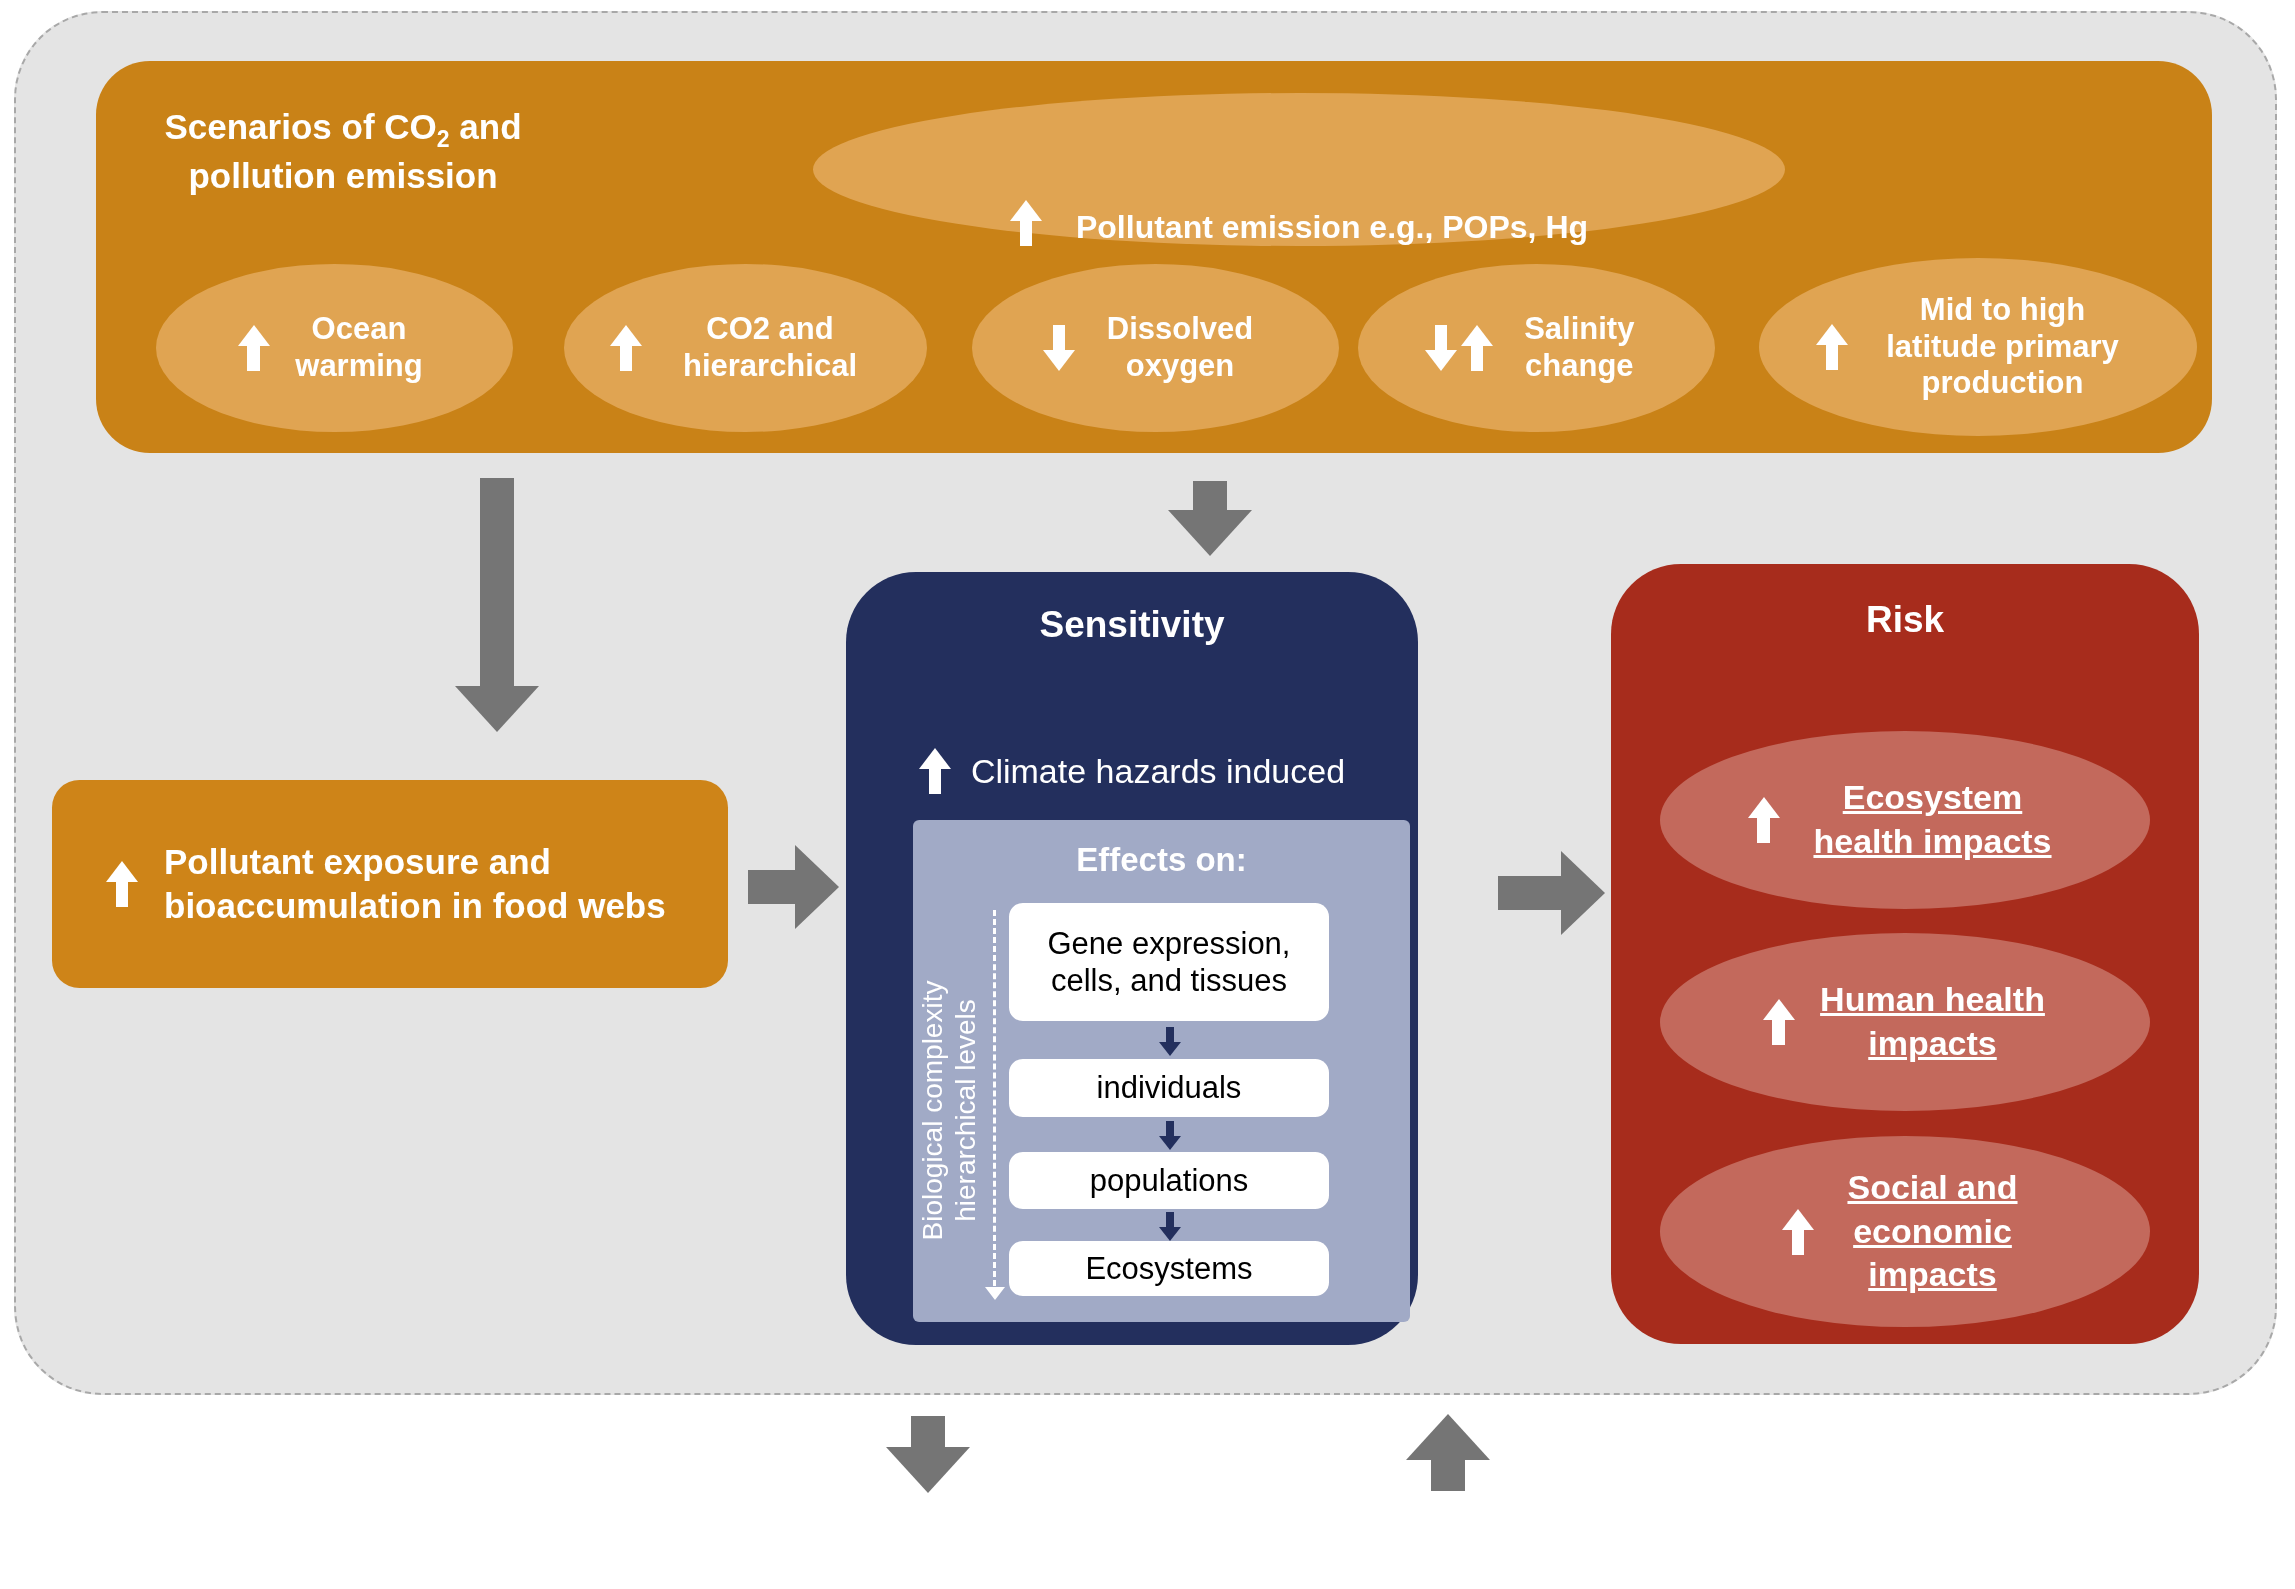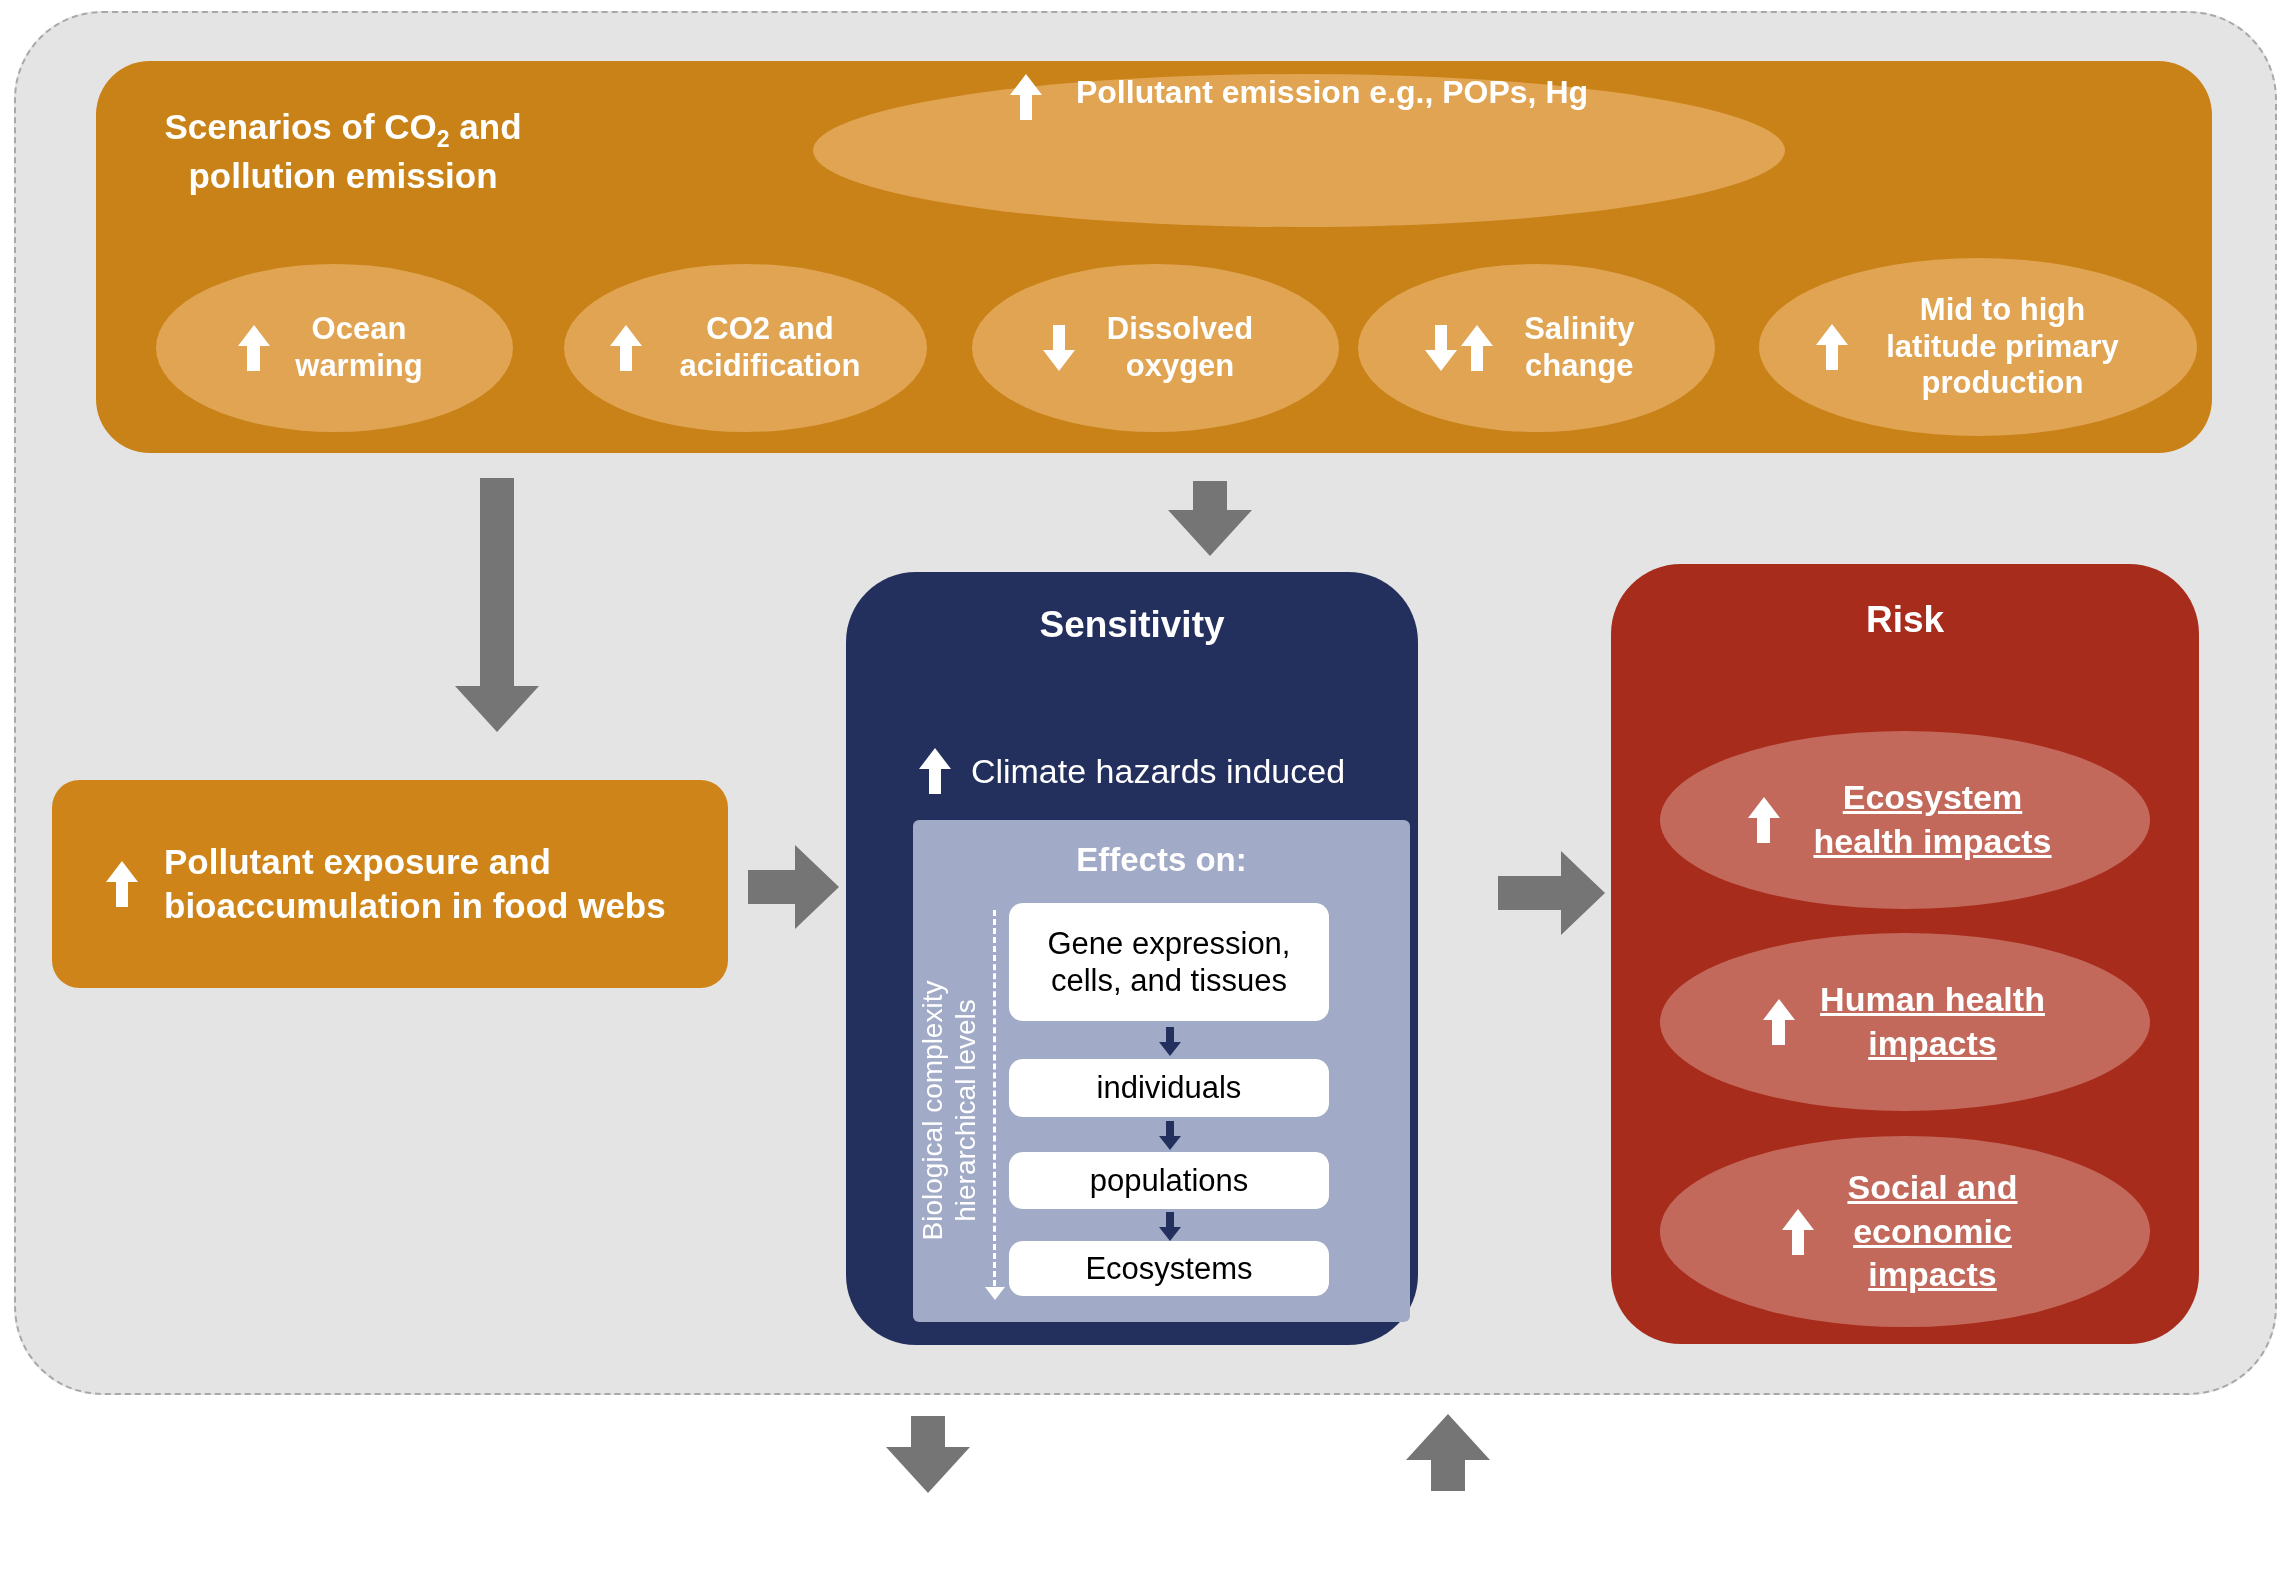--- a/index.html
+++ b/index.html
@@ -32,22 +32,22 @@
   .ghead-down  { width:0; height:0; border-left:42px solid transparent; border-right:42px solid transparent; border-top:46px solid; }
   .ghead-up    { width:0; height:0; border-left:42px solid transparent; border-right:42px solid transparent; border-bottom:46px solid; }
   .ghead-right { width:0; height:0; border-top:42px solid transparent; border-bottom:42px solid transparent; border-left:44px solid; }
 
   
   .panel-scenarios { position:absolute; left:96px; top:61px; width:2116px; height:392px;
                      background:#c98217; border-radius:54px; }
   .scenarios-title { position:absolute; left:67px; top:44px; width:360px; color:#fff;
                      font-weight:bold; font-size:35px; line-height:1.28; text-align:center; }
   .scenarios-title sub { font-size:23px; }
-  .emission-ellipse { position:absolute; left:717px; top:13px; width:972px; height:153px;
-                      background:#e0a452; border-radius:50%; display:flex; align-items:flex-start;
+  .emission-ellipse { position:absolute; left:717px; top:32px; width:972px; height:153px;
+                      background:#e0a452; border-radius:50%; display:flex; align-items:flex-end;
                       justify-content:center; gap:34px; color:#fff; font-weight:bold; font-size:32px; }
   .driver { position:absolute; top:203px; height:168px; background:#e0a452; border-radius:50%;
             display:flex; align-items:center; justify-content:center; gap:17px;
             color:#fff; font-weight:bold; font-size:31px; line-height:1.18; text-align:center; }
   .arr-pair { display:inline-flex; gap:4.6px; flex:none; }
 
   
   .exposure-box { position:absolute; left:52px; top:780px; width:676px; height:208px;
                   background:#ce8418; border-radius:27.5px; display:flex; align-items:center;
                   padding-left:54px; box-sizing:border-box; gap:26px;
@@ -118,21 +118,21 @@
           <span class="shaft"></span>
         </span>
       <span style="width:145px;">Ocean warming</span>
     </div>
 
     <div class="driver" style="left:468px; width:363px;">
       <span class="arr up white">
           <span class="head"></span>
           <span class="shaft"></span>
         </span>
-      <span style="width:222px;">CO2 and acidification</span>
+      <span style="width:222px;">CO2 and hierarchical</span>
     </div>
 
     <div class="driver" style="left:876px; width:367px;">
       <span class="arr down white">
           <span class="head"></span>
           <span class="shaft"></span>
         </span>
       <span style="width:176px;">Dissolved oxygen</span>
     </div>
 

